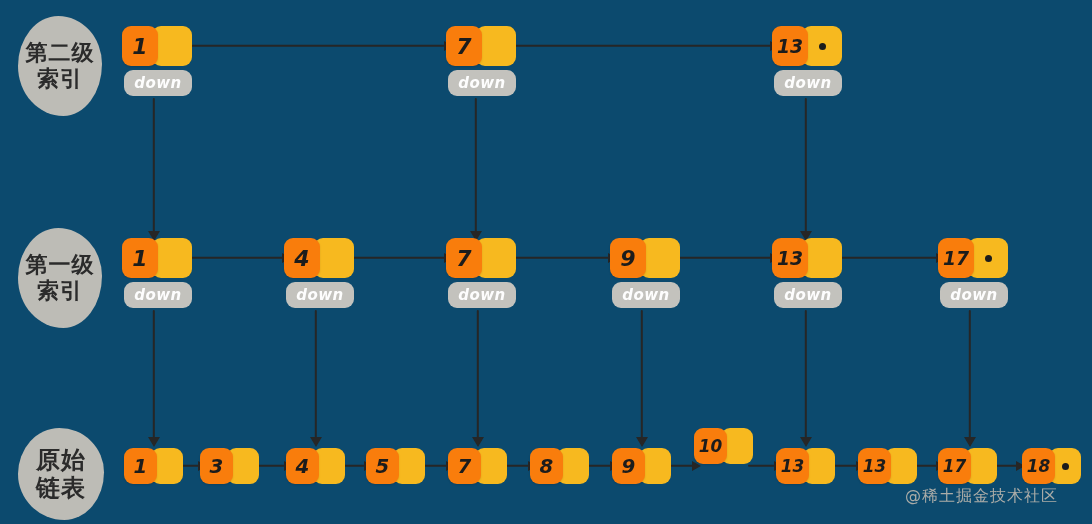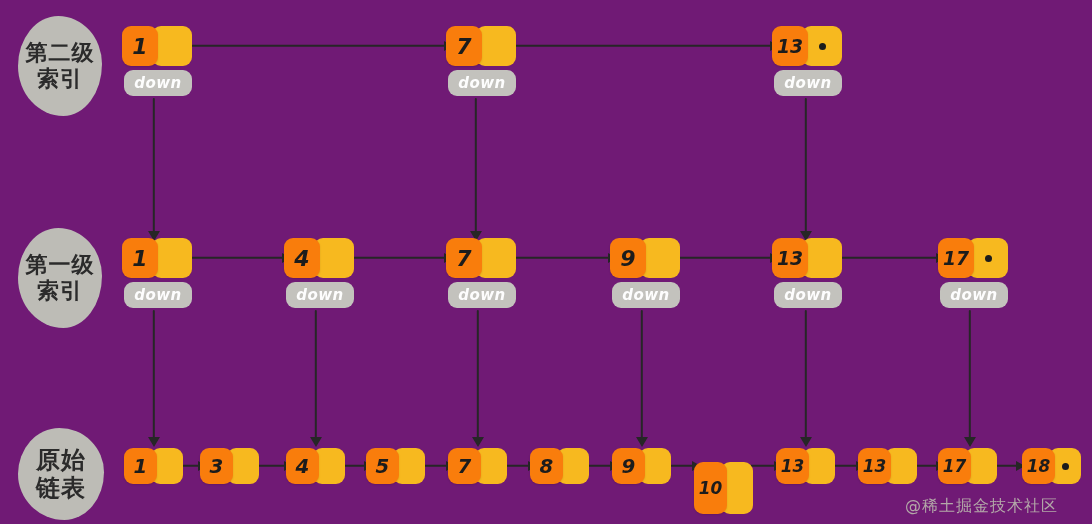--- a/index.html
+++ b/index.html
@@ -4,21 +4,21 @@
 <style>
   html, body {
     margin: 0;
     padding: 0;
     background: #f4f2ee;
   }
   #stage {
     position: relative;
     width: 1092px;
     height: 524px;
-    background: #701a75;
+    background: #0c4a6e;
     overflow: hidden;
     font-family: "DejaVu Sans", sans-serif;
   }
 
   
   .row-label {
     position: absolute;
     display: flex;
     flex-direction: column;
     align-items: center;
@@ -336,21 +336,21 @@
         <div class="ptr" style="width: 32px;"></div>
       </div>
       <div class="node" style="left: 530px; top: 448px; height: 36px;">
         <div class="val" style="width: 33px; font-size: 19.8px;">8</div>
         <div class="ptr" style="width: 32px;"></div>
       </div>
       <div class="node" style="left: 612px; top: 448px; height: 36px;">
         <div class="val" style="width: 33px; font-size: 19.8px;">9</div>
         <div class="ptr" style="width: 32px;"></div>
       </div>
-      <div class="node" style="left: 694px; top: 462px; height: 52px;">
+      <div class="node" style="left: 694px; top: 428px; height: 36px;">
         <div class="val" style="width: 33px; font-size: 16.92px;">10</div>
         <div class="ptr" style="width: 32px;"></div>
       </div>
       <div class="node" style="left: 776px; top: 448px; height: 36px;">
         <div class="val" style="width: 33px; font-size: 16.92px;">13</div>
         <div class="ptr" style="width: 32px;"></div>
       </div>
       <div class="node" style="left: 858px; top: 448px; height: 36px;">
         <div class="val" style="width: 33px; font-size: 16.92px;">13</div>
         <div class="ptr" style="width: 32px;"></div>
@@ -359,14 +359,14 @@
         <div class="val" style="width: 33px; font-size: 16.92px;">17</div>
         <div class="ptr" style="width: 32px;"></div>
       </div>
       <div class="node" style="left: 1022px; top: 448px; height: 36px; border-radius: 13px;">
         <div class="val" style="width: 33px; font-size: 16.92px;">18</div>
         <div class="ptr" style="width: 32px;">
           <div class="nil"></div>
         </div>
       </div>
     </div>
-  <div id="watermark" style="left: 905px; top: 496px;">@稀土掘金技术社区</div>
+  <div id="watermark" style="left: 905px; top: 486px;">@稀土掘金技术社区</div>
 </div>
 
 </body></html>

